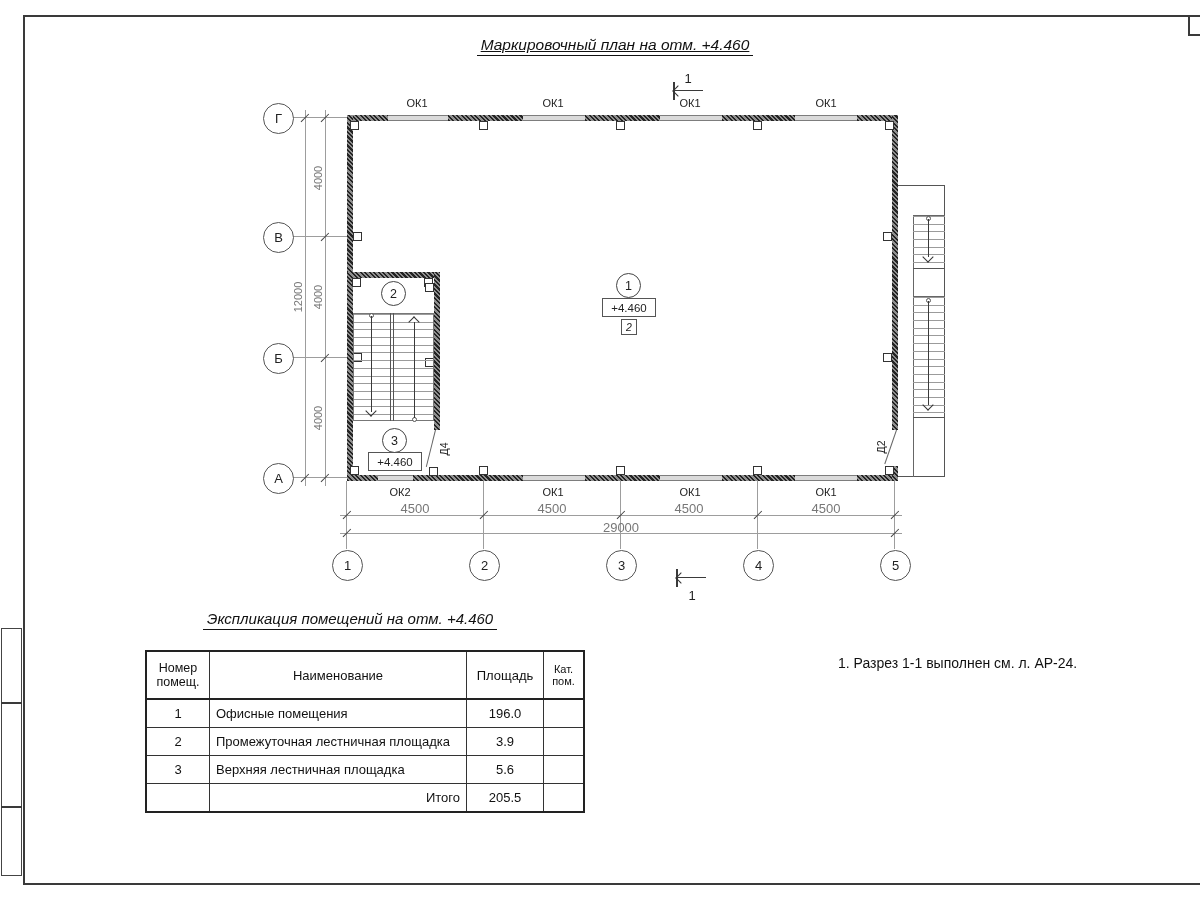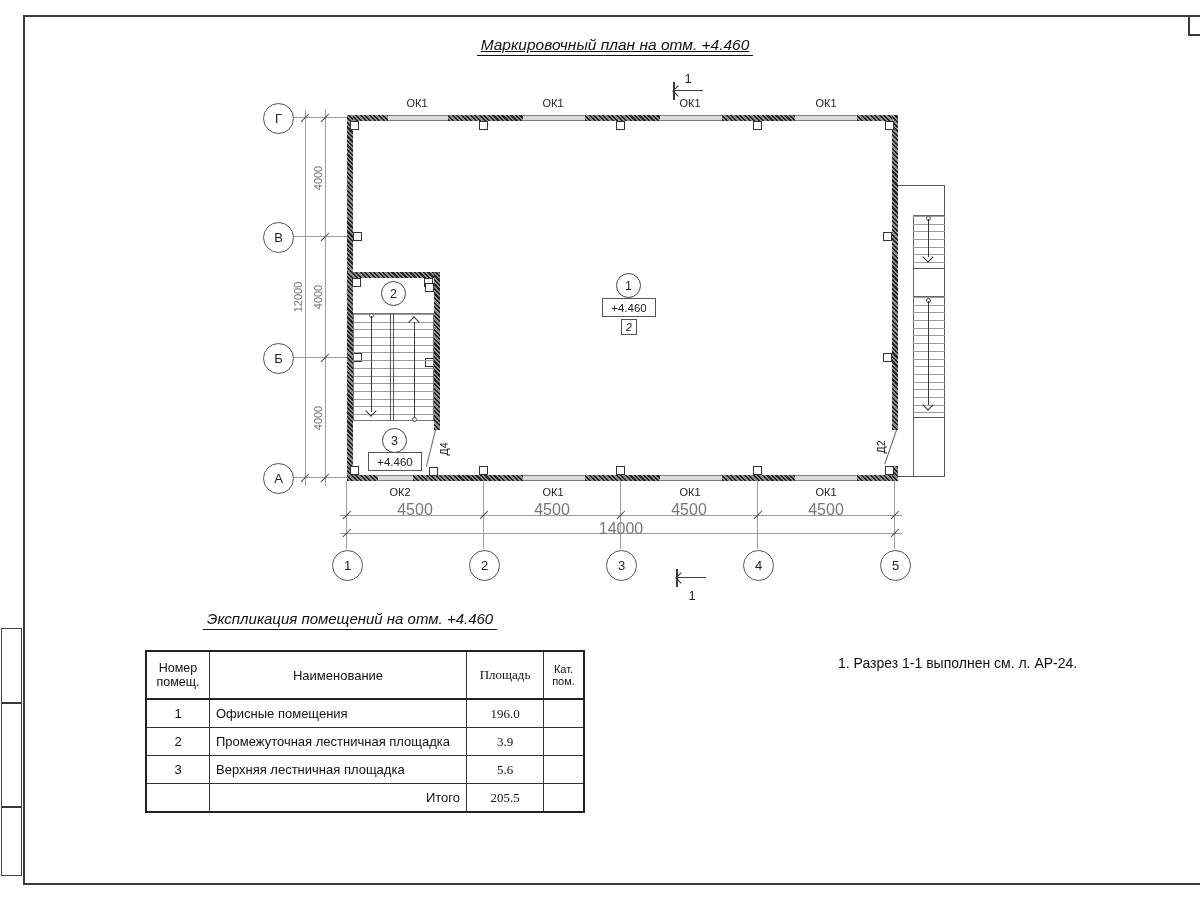--- a/index.html
+++ b/index.html
@@ -11,36 +11,36 @@
   .winband{position:absolute;height:6px;background:#dadada;border-top:1px solid #7d7d7d;border-bottom:1px solid #7d7d7d;box-sizing:border-box;}
   .mark{position:absolute;width:9px;height:9px;background:#fff;border:1.2px solid #333;box-sizing:border-box;}
   .axc{position:absolute;width:29px;height:29px;border:1.1px solid #555;border-radius:50%;background:#fff;
        font-size:13px;color:#222;display:flex;align-items:center;justify-content:center;}
   .rc{position:absolute;width:23px;height:23px;border:1.1px solid #444;border-radius:50%;background:#fff;
       font-size:12.5px;display:flex;align-items:center;justify-content:center;}
   .elev{position:absolute;border:1px solid #555;background:#fff;font-size:11.5px;
         display:flex;align-items:center;justify-content:center;}
   .vtext{position:absolute;font-size:11px;color:#777;transform:translate(-50%,-50%) rotate(-90deg);white-space:nowrap;}
   .vlbl{position:absolute;font-size:10.5px;color:#222;transform:translate(-50%,-50%) rotate(-90deg);white-space:nowrap;}
-  .dimt{position:absolute;font-size:16px;color:#777;text-align:center;white-space:nowrap;}
+  .dimt{position:absolute;font-size:13px;color:#777;text-align:center;white-space:nowrap;}
   .lbl{position:absolute;font-size:11px;color:#222;text-align:center;white-space:nowrap;}
   .tick{position:absolute;width:11px;height:1.3px;background:#444;transform:translate(-50%,-50%) rotate(-45deg);}
   .vhead{position:absolute;width:8px;height:8px;border-left:1.4px solid #333;border-bottom:1.4px solid #333;box-sizing:border-box;}
   .down{transform:rotate(-45deg);} .up{transform:rotate(135deg);} .leftarr{transform:rotate(45deg);}
   .treads{position:absolute;border:1px solid #777;box-sizing:border-box;
           background:repeating-linear-gradient(to bottom,#9b9b9b 0 1px,transparent 1px 7.7px);}
   .circ{position:absolute;width:5px;height:5px;border:1px solid #555;border-radius:50%;box-sizing:border-box;background:#fff;}
   .swing{position:absolute;width:1.2px;background:#666;transform-origin:top center;}
   .title{position:absolute;font-size:15.5px;font-style:italic;color:#111;text-align:center;}
   .title span{border-bottom:1.2px solid #111;padding:0 4px 2px 4px;}
   .note{position:absolute;font-size:14px;color:#111;}
   .sched{position:absolute;left:145px;top:650px;border-collapse:collapse;border:2px solid #222;font-size:13px;color:#111;table-layout:fixed;padding-left:32px;}
   .sched td{border:1px solid #333;padding:0 6px;height:27px;overflow:hidden;}
   .sched tr.hdr td{height:46px;text-align:center;border-bottom:2px solid #222;padding:0 2px;}
-  .c-num{width:50px;text-align:center;} .c-name{width:244px;} .c-area{width:64px;text-align:center;font-family:Liberation Serif, serif;} .c-cat{width:27px;font-size:11px;text-align:center;}
+  .c-num{width:50px;text-align:center;} .c-name{width:244px;} .c-area{width:64px;text-align:center;} .c-cat{width:27px;font-size:11px;text-align:center;}
 </style>
 </head>
 <body>
 
 <div id="sheet">
 
   <div class="ln" style="left:23px;top:15px;width:1177px;height:2px;"></div>
   <div class="ln" style="left:23px;top:15px;width:2px;height:870px;"></div>
   <div class="ln" style="left:23px;top:883px;width:1177px;height:2px;"></div>
   <div class="ln" style="left:1188px;top:15px;width:1.5px;height:20px;"></div>
@@ -169,21 +169,21 @@
   <div class="tick" style="left:484px;top:515px;"></div>
   <div class="tick" style="left:621px;top:515px;"></div>
   <div class="tick" style="left:758px;top:515px;"></div>
   <div class="tick" style="left:895px;top:515px;"></div>
   <div class="tick" style="left:347px;top:533px;"></div>
   <div class="tick" style="left:895px;top:533px;"></div>
   <div class="dimt" style="left:395px;top:501px;width:40px;">4500</div>
   <div class="dimt" style="left:532px;top:501px;width:40px;">4500</div>
   <div class="dimt" style="left:669px;top:501px;width:40px;">4500</div>
   <div class="dimt" style="left:806px;top:501px;width:40px;">4500</div>
-  <div class="dimt" style="left:596px;top:520px;width:50px;">14000</div>
+  <div class="dimt" style="left:596px;top:520px;width:50px;">29000</div>
 
   <div class="axc" style="left:263px;top:103px;">Г</div>
   <div class="axc" style="left:263px;top:222px;">В</div>
   <div class="axc" style="left:263px;top:343px;">Б</div>
   <div class="axc" style="left:263px;top:463px;">А</div>
   <div class="axc" style="left:332px;top:550px;">1</div>
   <div class="axc" style="left:469px;top:550px;">2</div>
   <div class="axc" style="left:606px;top:550px;">3</div>
   <div class="axc" style="left:743px;top:550px;">4</div>
   <div class="axc" style="left:880px;top:550px;">5</div>

